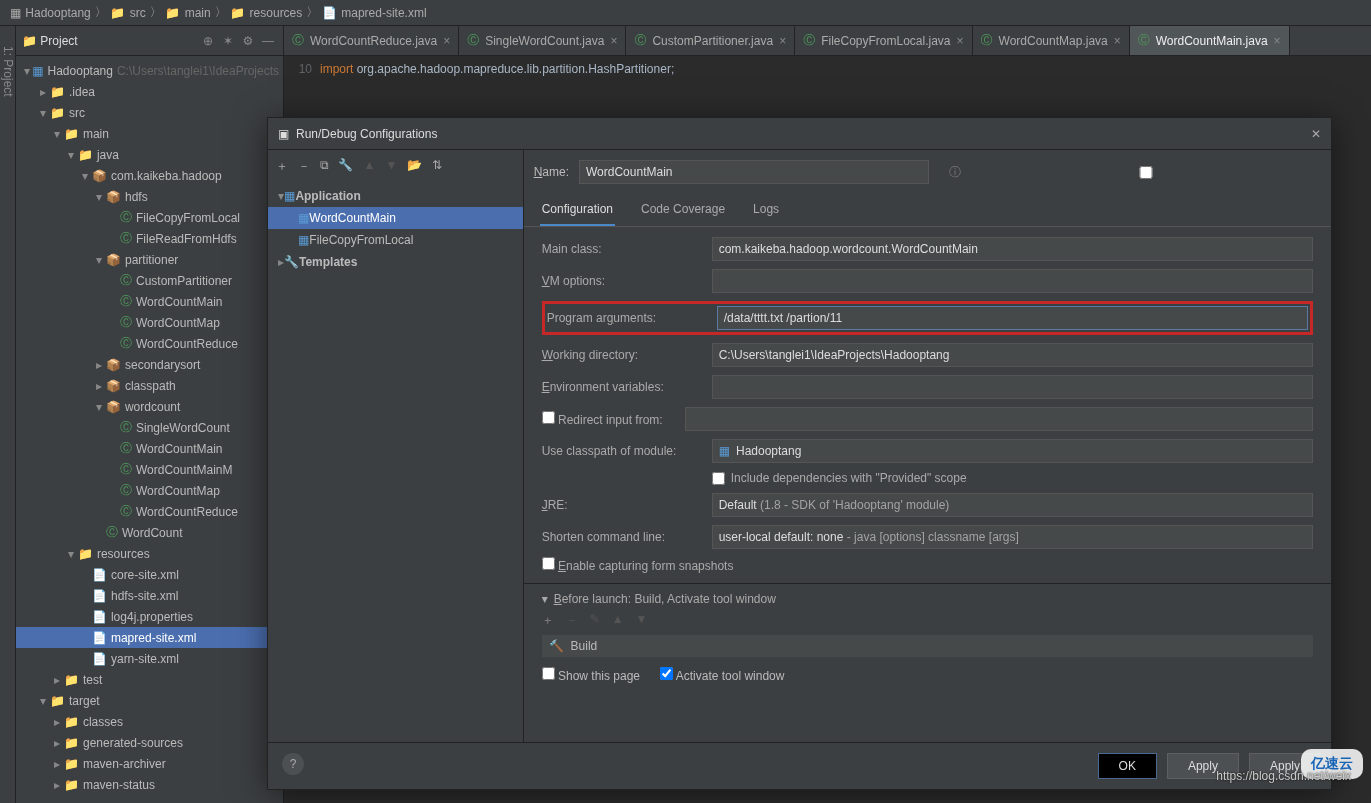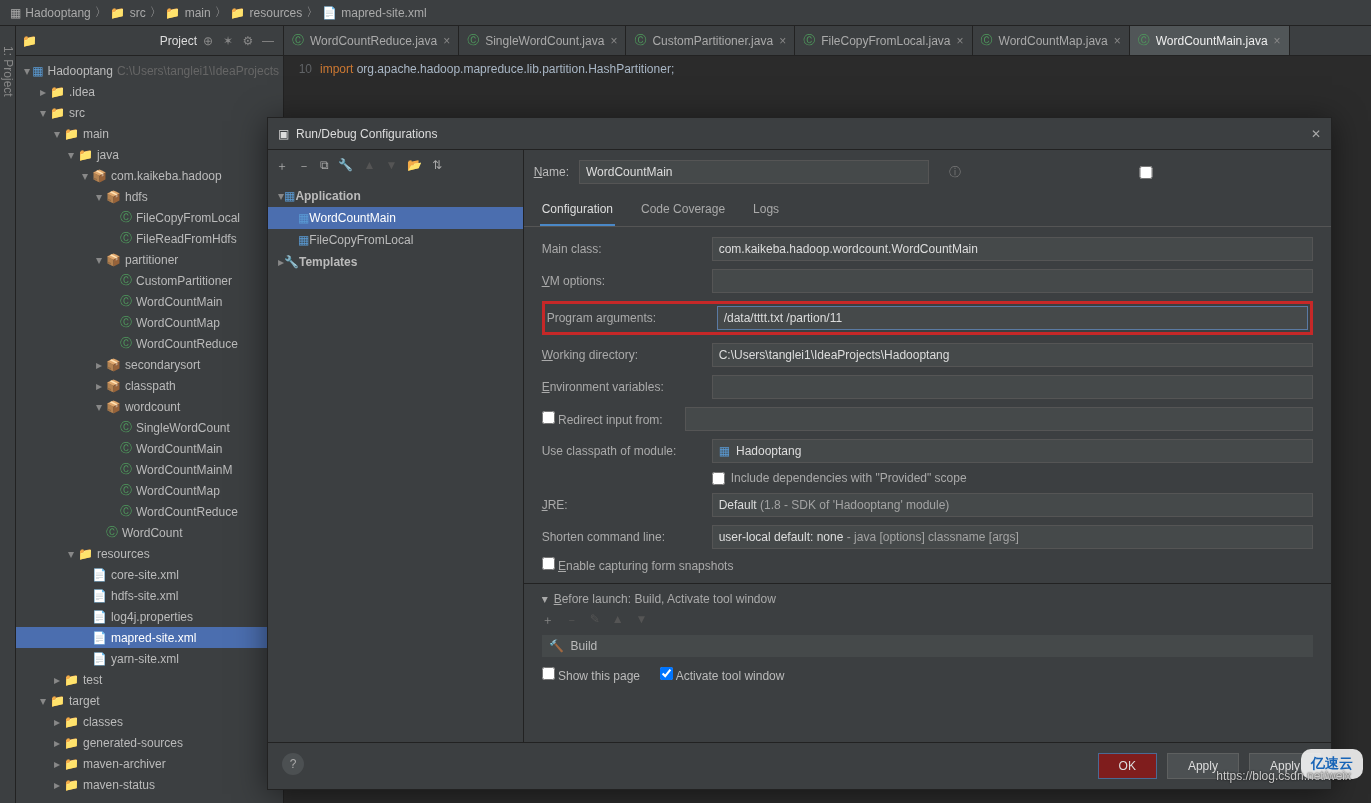--- a/index.html
+++ b/index.html
@@ -5,21 +5,21 @@
 * { margin:0; padding:0; box-sizing:border-box; font-family:"Segoe UI",Arial,sans-serif; font-size:12px; }
 body { background:#2b2b2b; color:#bbb; overflow:hidden; width:1371px; height:803px; }
 .root { display:flex; flex-direction:column; height:100%; }
 .breadcrumbs { display:flex; align-items:center; gap:4px; padding:4px 10px; background:#3c3f41; border-bottom:1px solid #222; height:26px; }
 .breadcrumbs span { color:#aaa; }
 .bc-sep { color:#666; }
 .body { display:flex; flex:1; min-height:0; }
 .sidebar { width:16px; background:#3c3f41; border-right:1px solid #222; writing-mode:vertical-rl; text-orientation:mixed; font-size:11px; padding-top:20px; color:#888; }
 .project-panel { width:268px; background:#3c3f41; border-right:1px solid #222; display:flex; flex-direction:column; }
 .panel-head { display:flex; align-items:center; height:30px; padding:0 6px; border-bottom:1px solid #222; }
-.panel-head .title { flex:1; color:#ddd;text-align:right; }
+.panel-head .title { flex:1; color:#ddd; }
 .panel-head .ico { width:18px; height:18px; margin-left:2px; display:flex; align-items:center; justify-content:center; color:#888; cursor:pointer; }
 .tree { flex:1; overflow:auto; padding:4px 0; }
 .tree-row { display:flex; align-items:center; height:21px; padding-right:4px; cursor:pointer; white-space:nowrap; }
 .tree-row.sel { background:#4b6eaf; color:#fff; }
 .tw { width:14px; display:inline-flex; justify-content:center; color:#888; }
 .editor-area { flex:1; display:flex; flex-direction:column; background:#2b2b2b; min-width:0; }
 .tabbar { display:flex; background:#3c3f41; border-bottom:1px solid #222; height:30px; }
 .tab { display:flex; align-items:center; padding:0 8px; gap:6px; border-right:1px solid #222; color:#aaa; cursor:pointer; }
 .tab.active { background:#515658; color:#eee; }
 .tab .x { color:#888; }
@@ -53,21 +53,21 @@
 .inwrap { flex:1; display:flex; }
 .hl { border:3px solid #c62828; padding:2px; }
 .ghost { color:#a3a3a3; }
 .chkrow { display:flex; align-items:center; gap:6px; padding-left:170px; color:#aaa; }
 .before { padding:8px 18px; border-top:1px solid #222; }
 .before .hdr { display:flex; align-items:center; gap:6px; color:#aaa; margin-bottom:6px; }
 .before .tools { display:flex; gap:12px; color:#888; margin-bottom:6px; }
 .buildrow { background:#45494a; padding:4px 8px; display:flex; align-items:center; gap:6px; }
 .dlg-foot { display:flex; align-items:center; justify-content:flex-end; gap:10px; padding:10px; border-top:1px solid #222; }
 .btn { padding:5px 20px; background:#4c5052; border:1px solid #5e6060; color:#ddd; cursor:pointer; }
-.btn.pri { background:#7f1d1d; border-color:#4a6a94; }
+.btn.pri { background:#000000; border-color:#4a6a94; }
 .help { position:absolute; left:14px; bottom:14px; width:22px; height:22px; border-radius:11px; background:#4c5052; color:#aaa; display:flex; align-items:center; justify-content:center; }
 .watermark-logo { position:absolute; right:8px; bottom:24px; background:rgba(255,255,255,0.85); border-radius:10px; padding:6px 10px; font-size:14px; font-weight:bold; color:#1764b7; }
 .watermark-url { position:absolute; right:20px; bottom:20px; color:#ccc; font-size:12px; text-shadow:0 0 2px #000; }
 .u { text-decoration:underline; }
 </style>
 </head>
 <body>
 
 <div class="root">
   <div class="breadcrumbs">

